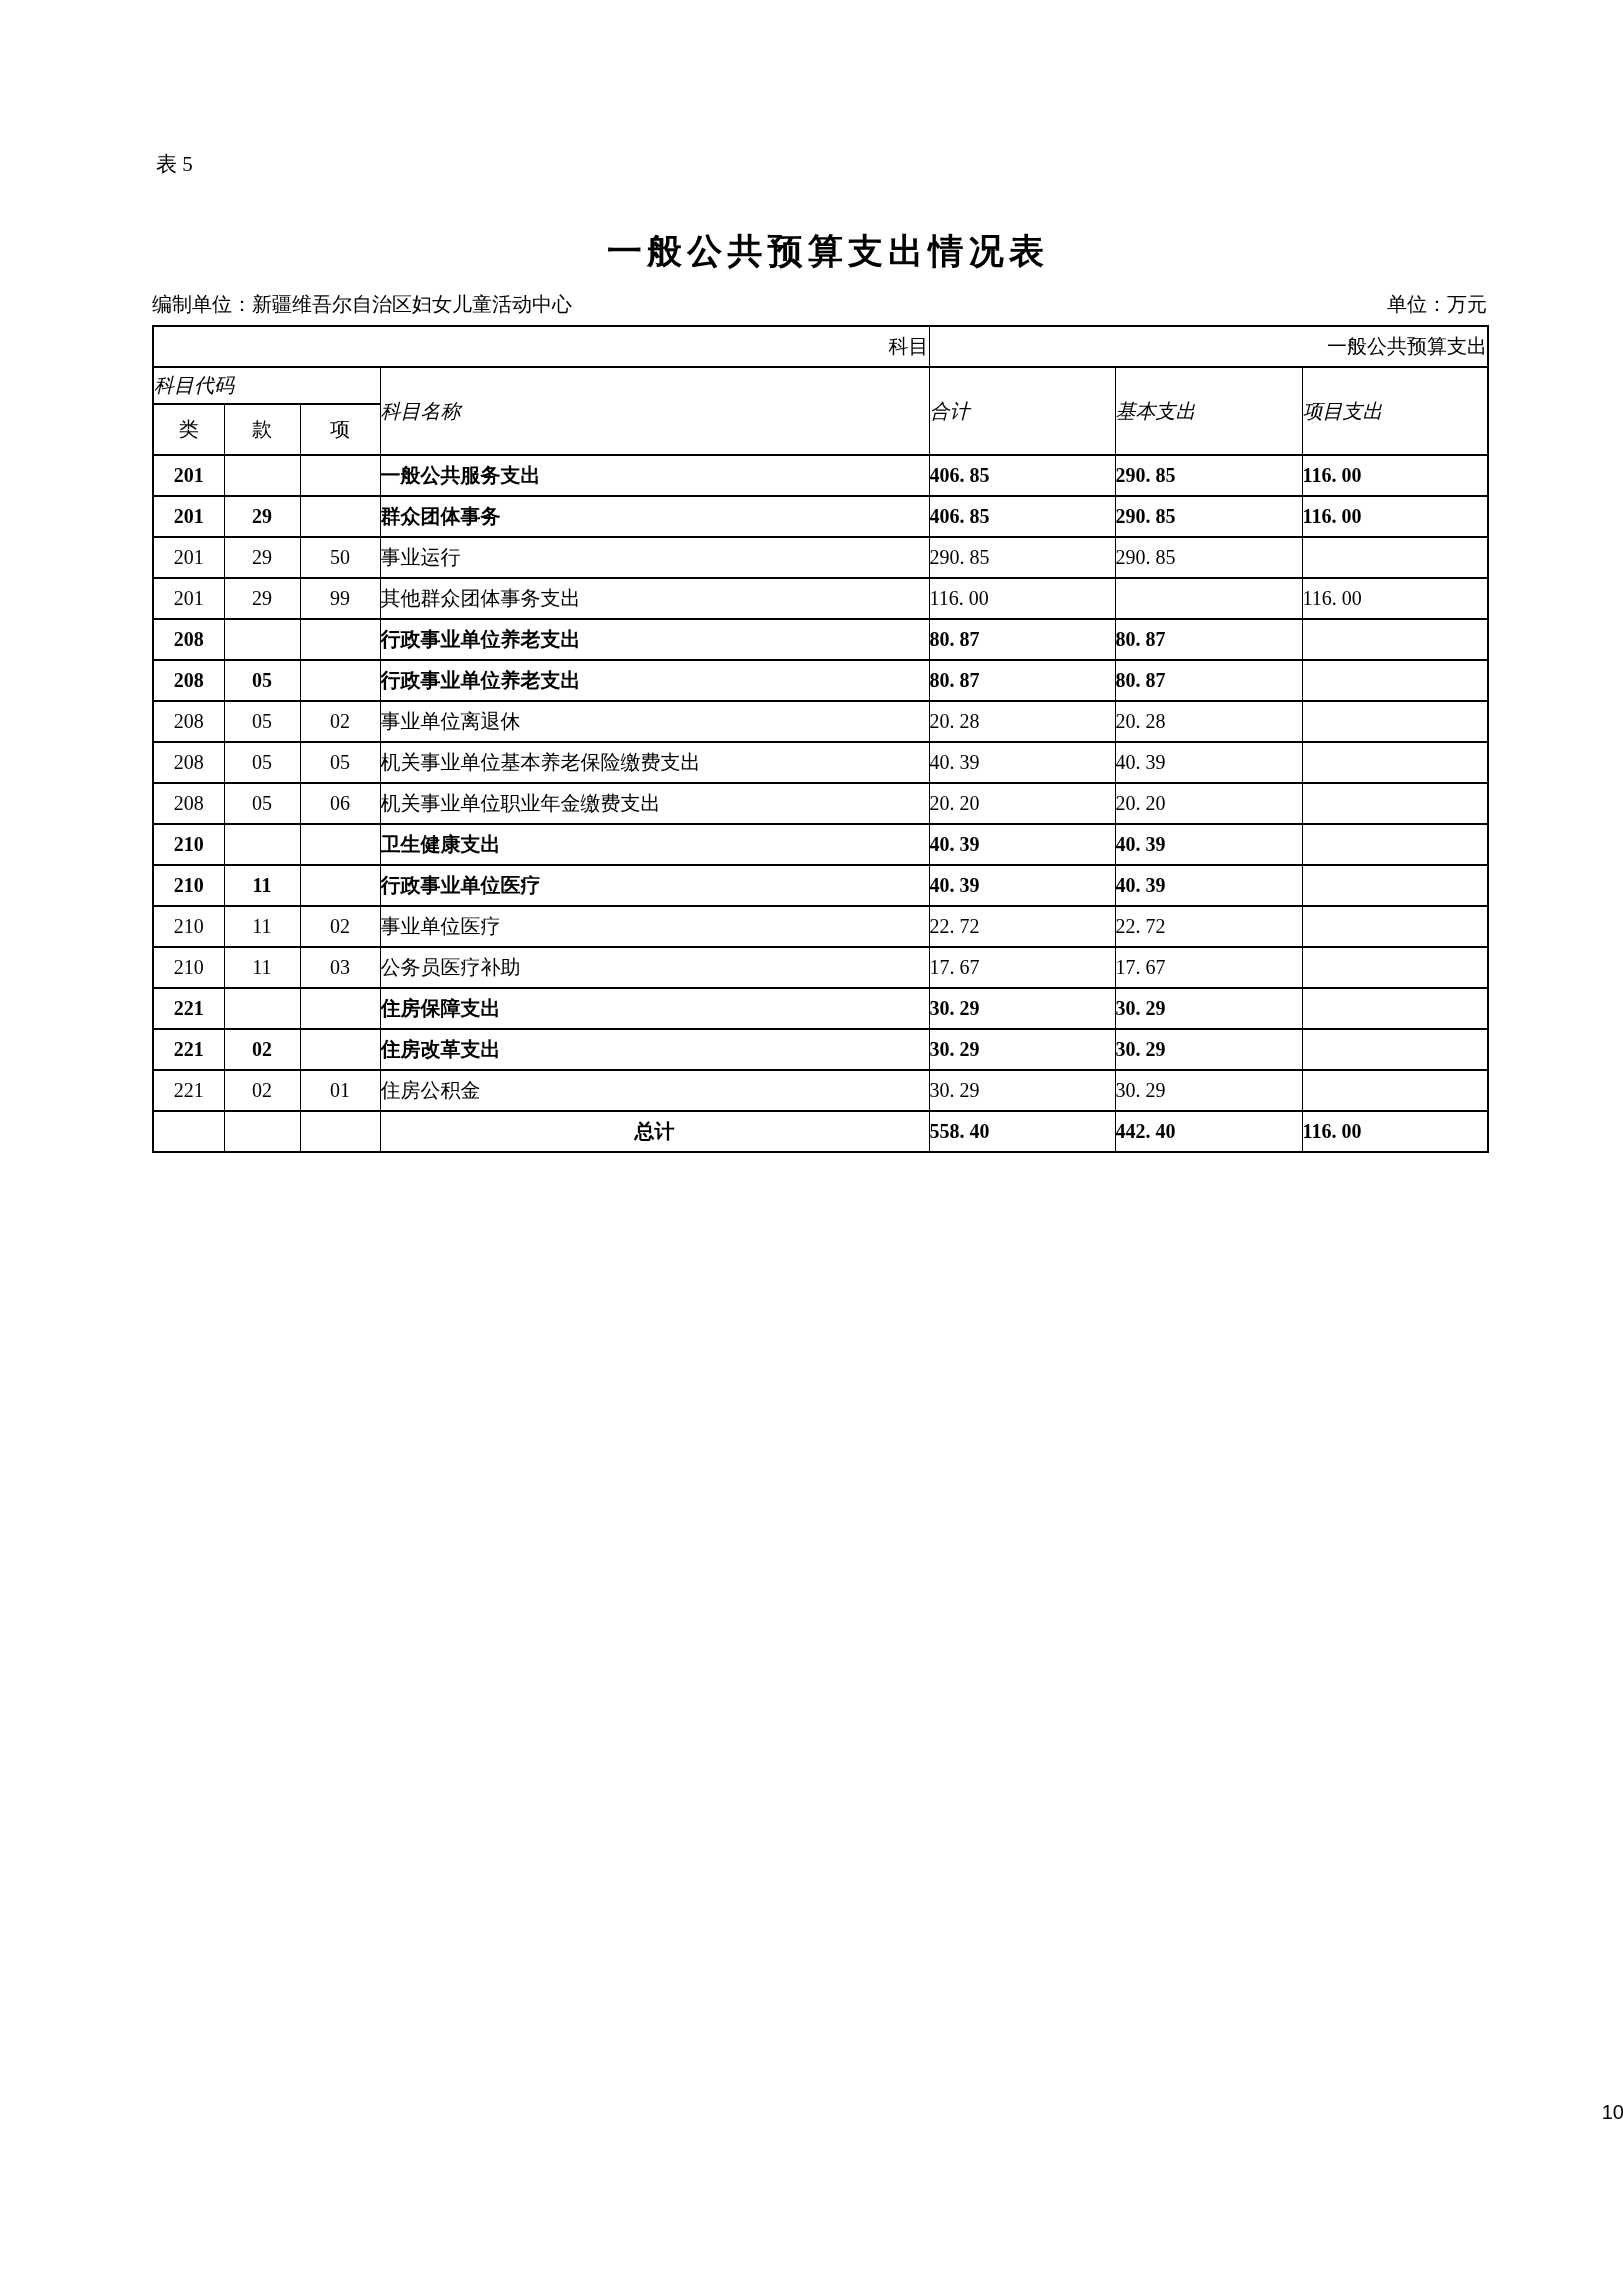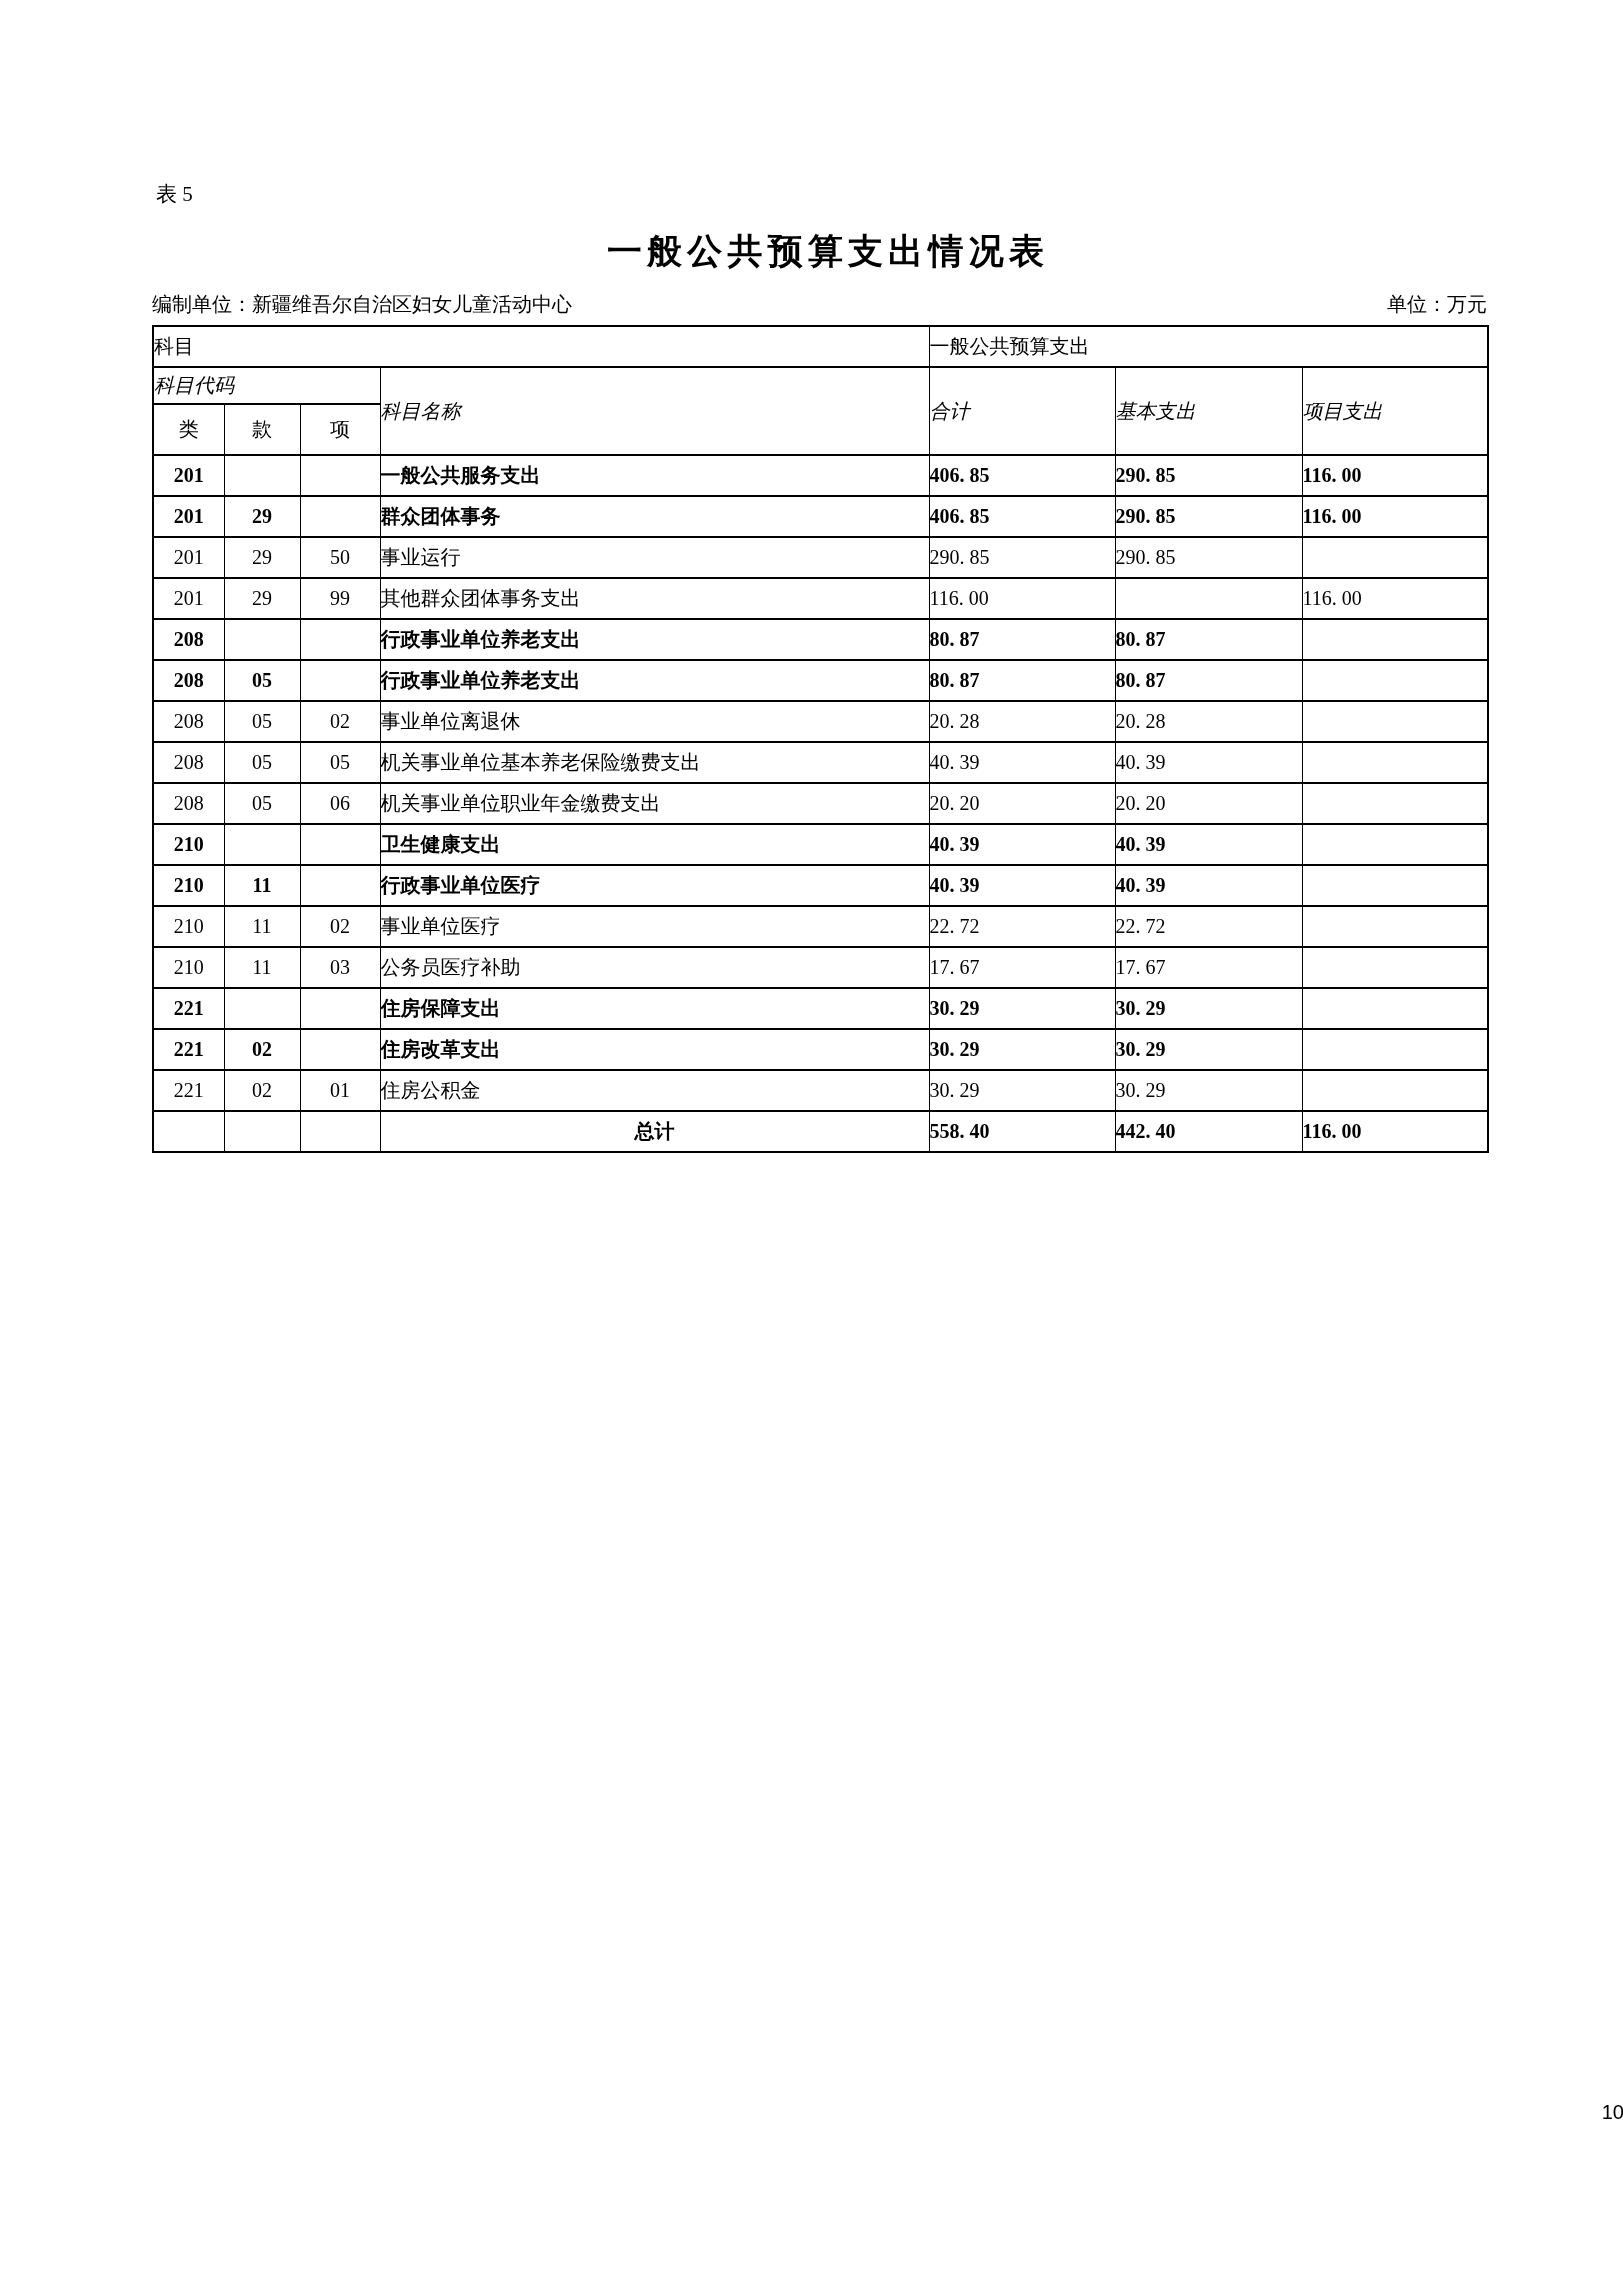--- a/index.html
+++ b/index.html
@@ -5,21 +5,21 @@
   html, body { margin:0; padding:0; }
   body {
     width:1624px; height:2295px;
     background:#ffffff; color:#000000;
     position:relative;
     font-family:"Liberation Serif","DejaVu Serif",serif;
   }
   .sheet { position:absolute; inset:0; }
 
   #tableLabel {
-    position:absolute; left:156px; top:183px;
+    position:absolute; left:156px; top:153px;
     font-size:21px; line-height:1.1; white-space:pre;
   }
   #docTitle {
     position:absolute; left:0; top:216px; width:1624px; margin:16px;
     text-align:center;
     font-family:"Liberation Sans","DejaVu Sans",sans-serif;
     font-weight:bold; font-size:35px; letter-spacing:5.2px; line-height:1.1;
   }
   #metaRow {
     position:absolute; left:152px; top:292px; width:1335px;
@@ -31,21 +31,21 @@
     position:absolute; left:152px; top:325px; width:1335px;
     border-collapse:collapse; table-layout:fixed;
     border:2.6px solid #000;
   }
   #budgetTable td {
     border-left:1.3px solid #000; border-right:1.3px solid #000;
     border-top:2.6px solid #000; border-bottom:2.6px solid #000;
     font-size:20px; vertical-align:middle; padding:0;
     overflow:hidden; white-space:nowrap;
   }
-  tr.rowA td { height:39px; text-align:left; }
+  tr.rowA td { height:39px; text-align:right; }
   tr.rowB td { height:35px; text-align:left;font-style:italic; }
   tr.rowC td { height:49px; text-align:center; }
   tr.dataRow td { height:39px; }
   td.code { text-align:center;margin-left:8px; }
   td.num  { text-align:left; padding-right:9.2px; }
   td.name.indent0 { padding-left:3.9px; }
   td.name.indent1 { padding-left:27.5px; }
   td.name.indent2 { padding-left:51px; }
   td.name.centered { text-align:center; }
   tr.boldRow td { font-weight:bold; }

